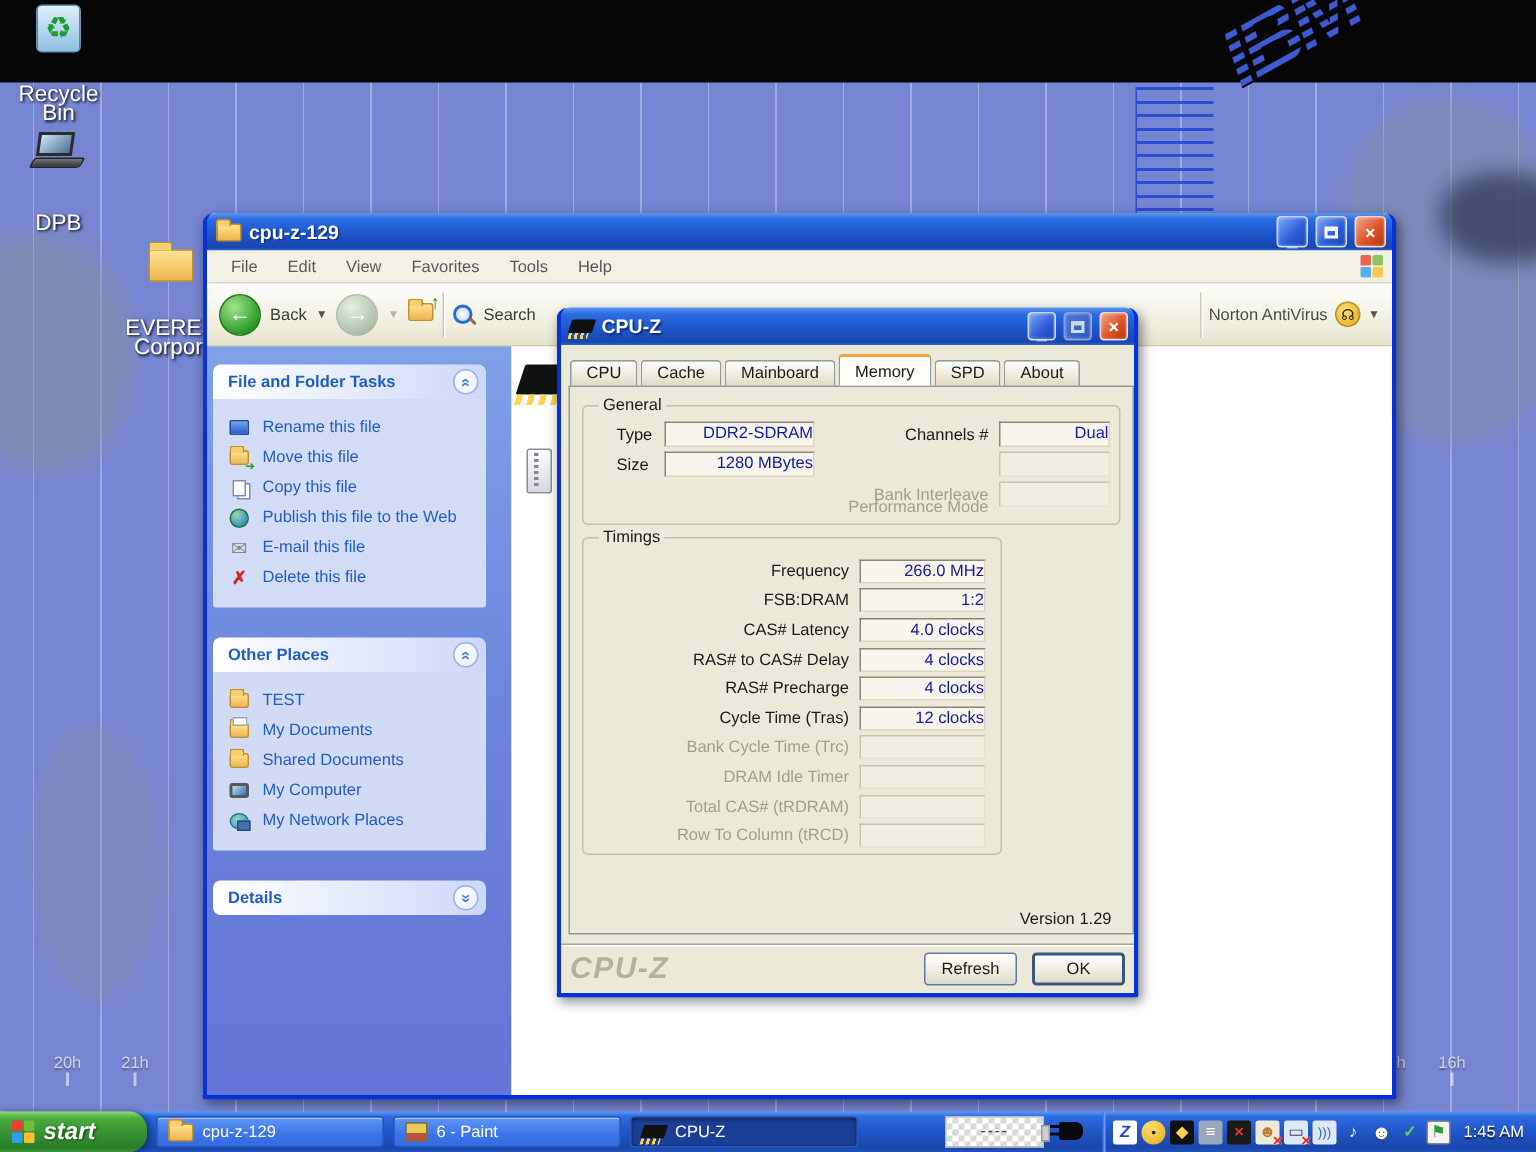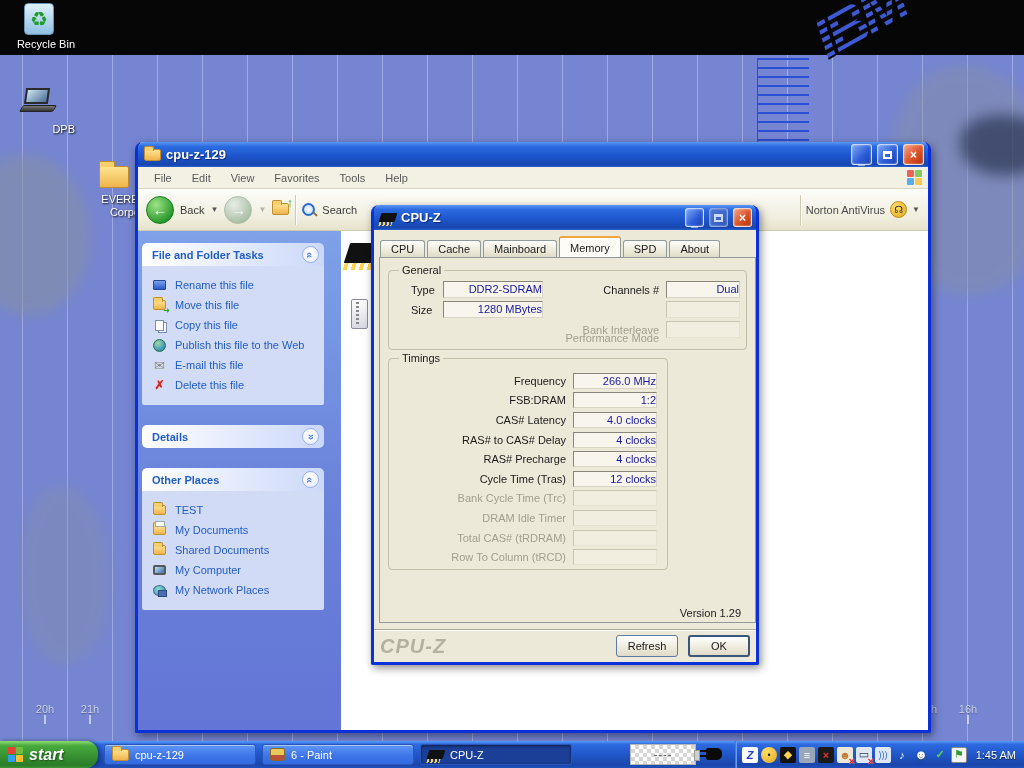--- a/index.html
+++ b/index.html
@@ -18,21 +18,21 @@
              background-position-x:22px; }
   .blob { position:absolute; filter:blur(7px); opacity:.55; border-radius:45% 55% 50% 50%; background:#87909f; }
   .ladder { position:absolute; left:757px; top:58px; width:52px; height:94px; z-index:2;
             background:repeating-linear-gradient(180deg,#2b4fd4 0 2px,transparent 2px 9px);
             border-left:1px solid #2b4fd4; }
   .tz { position:absolute; top:703px; width:34px; text-align:center; color:#cdd2e4; font-size:11px; text-shadow:0 1px 1px rgba(0,0,0,.3); }
   .tz-tick { position:absolute; top:715px; width:2px; height:9px; background:rgba(255,255,255,.55); }
 
   
   .dicon { position:absolute; width:72px; text-align:center; color:#fff; z-index:3; cursor:default; }
-  .dicon .lbl { margin-top:3px; text-shadow:1px 1px 2px #000; font-size:11px; line-height:13px;text-align:right; }
+  .dicon .lbl { margin-top:21px; text-shadow:1px 1px 2px #000; font-size:15px; line-height:13px; }
   .bin-glass { display:inline-block; width:30px; height:32px; border-radius:4px;
                background:linear-gradient(180deg,#dff0fa,#8fc0e2); border:1px solid #6a93b5;
                color:#1f9b31; font-size:20px; line-height:30px; }
   .laptop { display:inline-block; width:36px; height:32px; position:relative; }
   .laptop .scr { position:absolute; left:4px; top:2px; width:24px; height:16px; background:linear-gradient(135deg,#cfe4f2,#4a6f96); border:2px solid #2b2b2b; transform:skewX(-8deg); }
   .laptop .base { position:absolute; left:0; top:19px; width:34px; height:7px; background:linear-gradient(#777,#333); border:1px solid #222; transform:skewX(-30deg); border-radius:2px; }
   .folder { display:inline-block; position:relative; width:17px; height:12px; border-radius:2px 2px 2px 2px;
             background:linear-gradient(180deg,#ffe391,#eeb54d); border:1px solid #c08f2e; }
   .folder::before { content:""; position:absolute; left:-1px; top:-4px; width:8px; height:4px;
             background:#f6cf6e; border:1px solid #c08f2e; border-bottom:none; border-radius:2px 2px 0 0; }
@@ -298,28 +298,20 @@
           <div class="pitem">
               <span class="ic ic-mail">✉</span>
               <span class="txt">E-mail this file</span>
             </div>
           <div class="pitem">
               <span class="ic ic-del">✗</span>
               <span class="txt">Delete this file</span>
             </div>
         </div>
       </div>
-      <div class="panel" style="margin-top:10px;">
-        <div class="phead" style="border-radius:5px;">
-          <span class="pt">Details</span>
-          <span class="chev down">
-              <span>«</span>
-            </span>
-        </div>
-      </div>
       <div class="panel">
         <div class="phead">
           <span class="pt">Other Places</span>
           <span class="chev">
               <span>«</span>
             </span>
         </div>
         <div class="pbody">
           <div class="pitem">
               <span class="ic">
@@ -344,20 +336,28 @@
                 <i class="ic-comp"></i>
               </span>
               <span class="txt">My Computer</span>
             </div>
           <div class="pitem">
               <span class="ic">
                 <i class="ic-net"></i>
               </span>
               <span class="txt">My Network Places</span>
             </div>
+        </div>
+      </div>
+      <div class="panel" style="margin-top:10px;">
+        <div class="phead" style="border-radius:5px;">
+          <span class="pt">Details</span>
+          <span class="chev down">
+              <span>«</span>
+            </span>
         </div>
       </div>
     </div>
     <div class="filearea">
       <span class="chip big" style="position:absolute; left:6px; top:12px;"></span>
       <span class="zipfile" style="left:10px; top:68px;"></span>
     </div>
   </div>
 </div>
 

